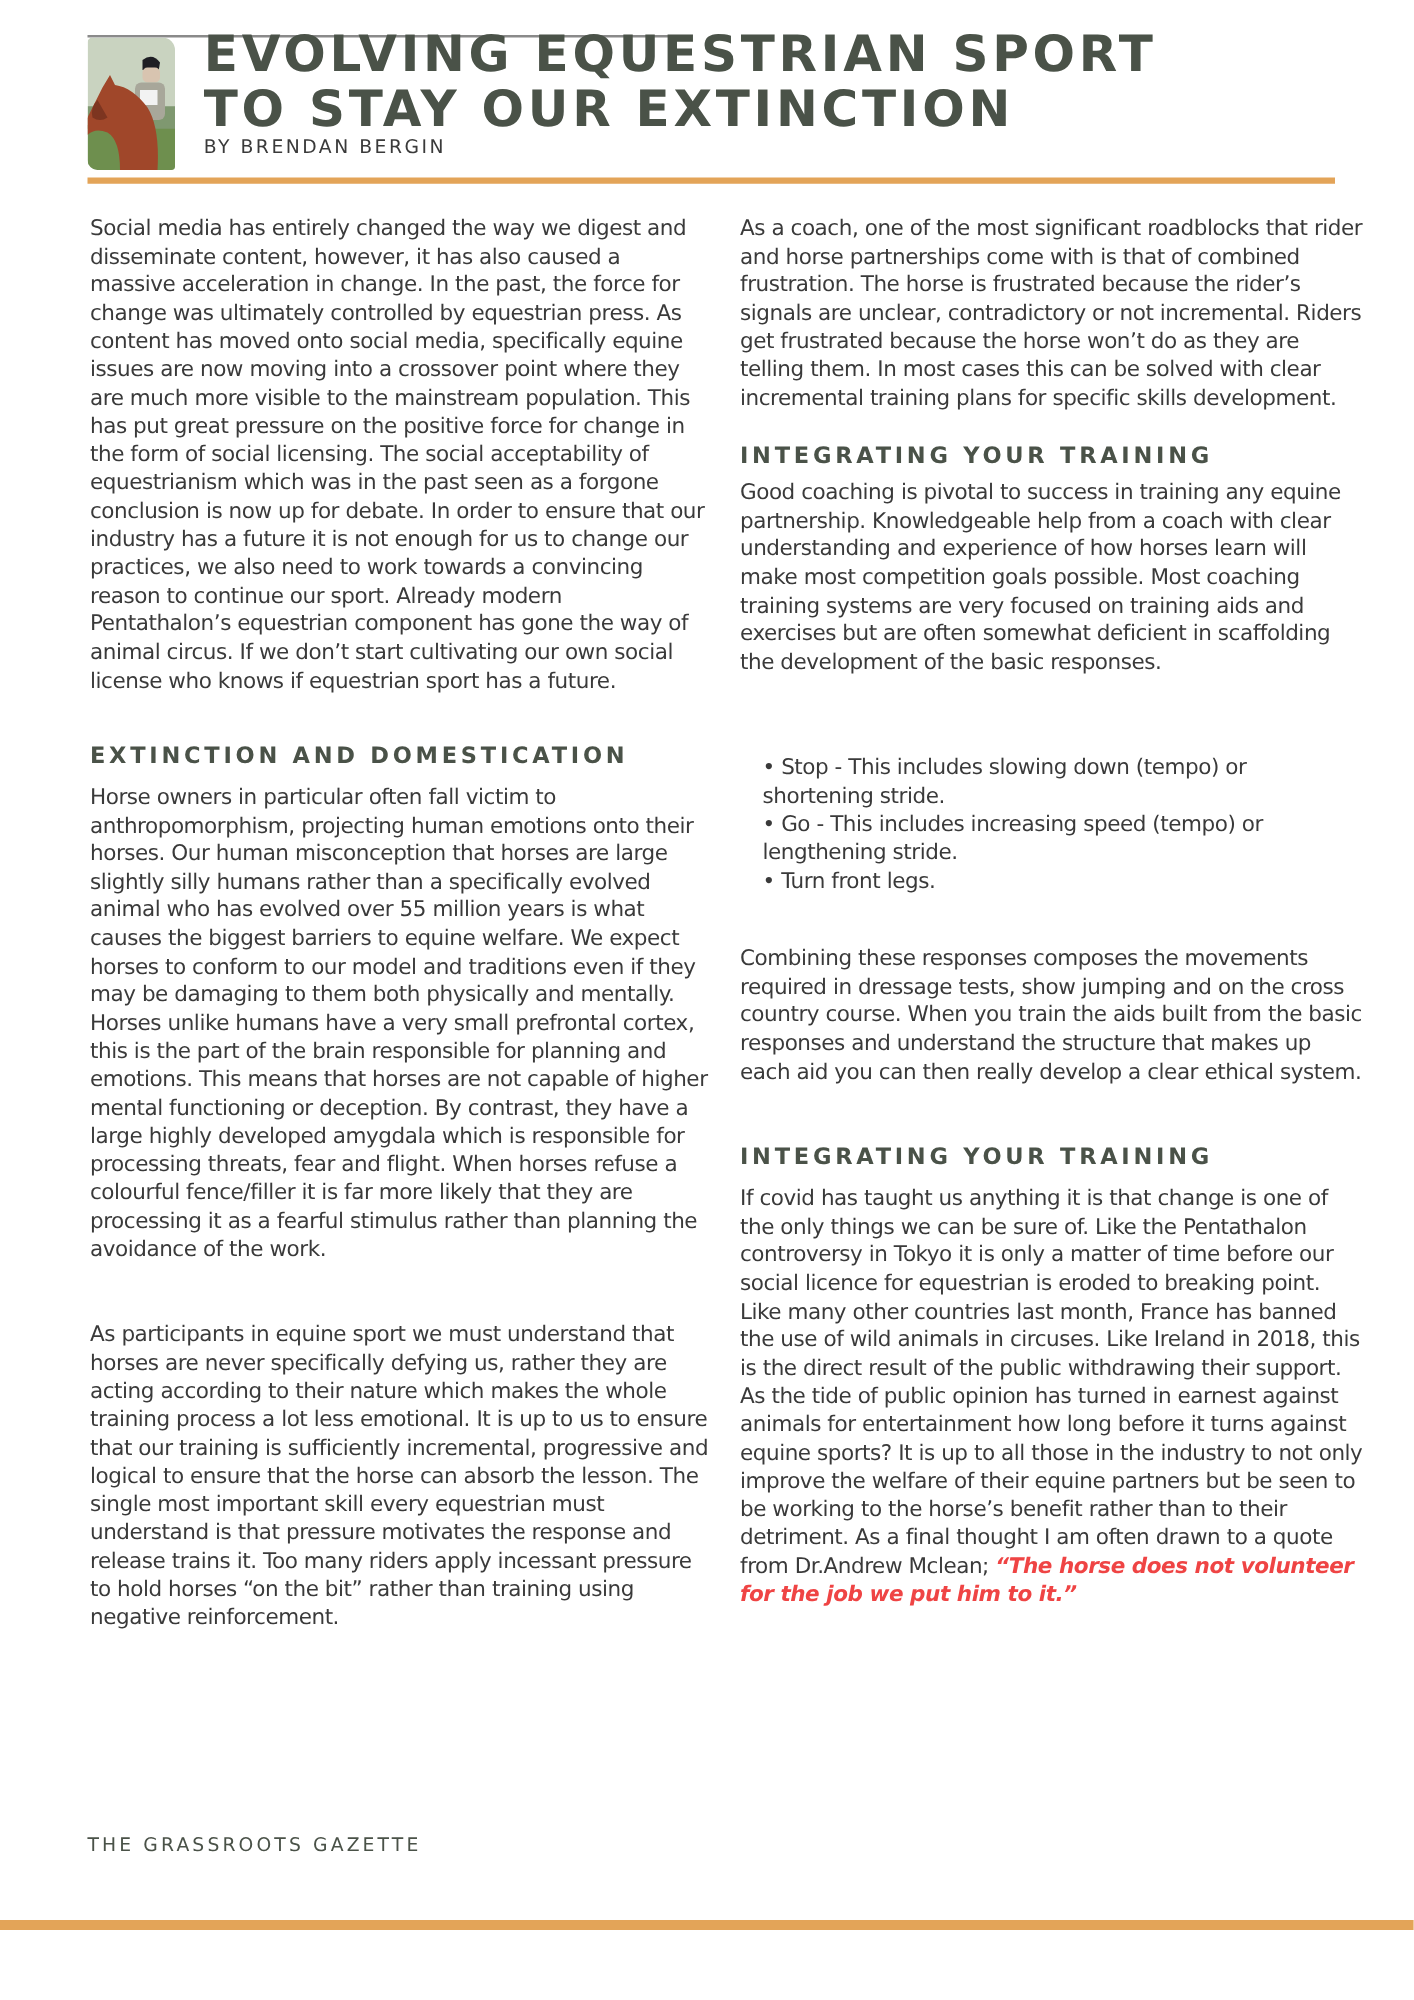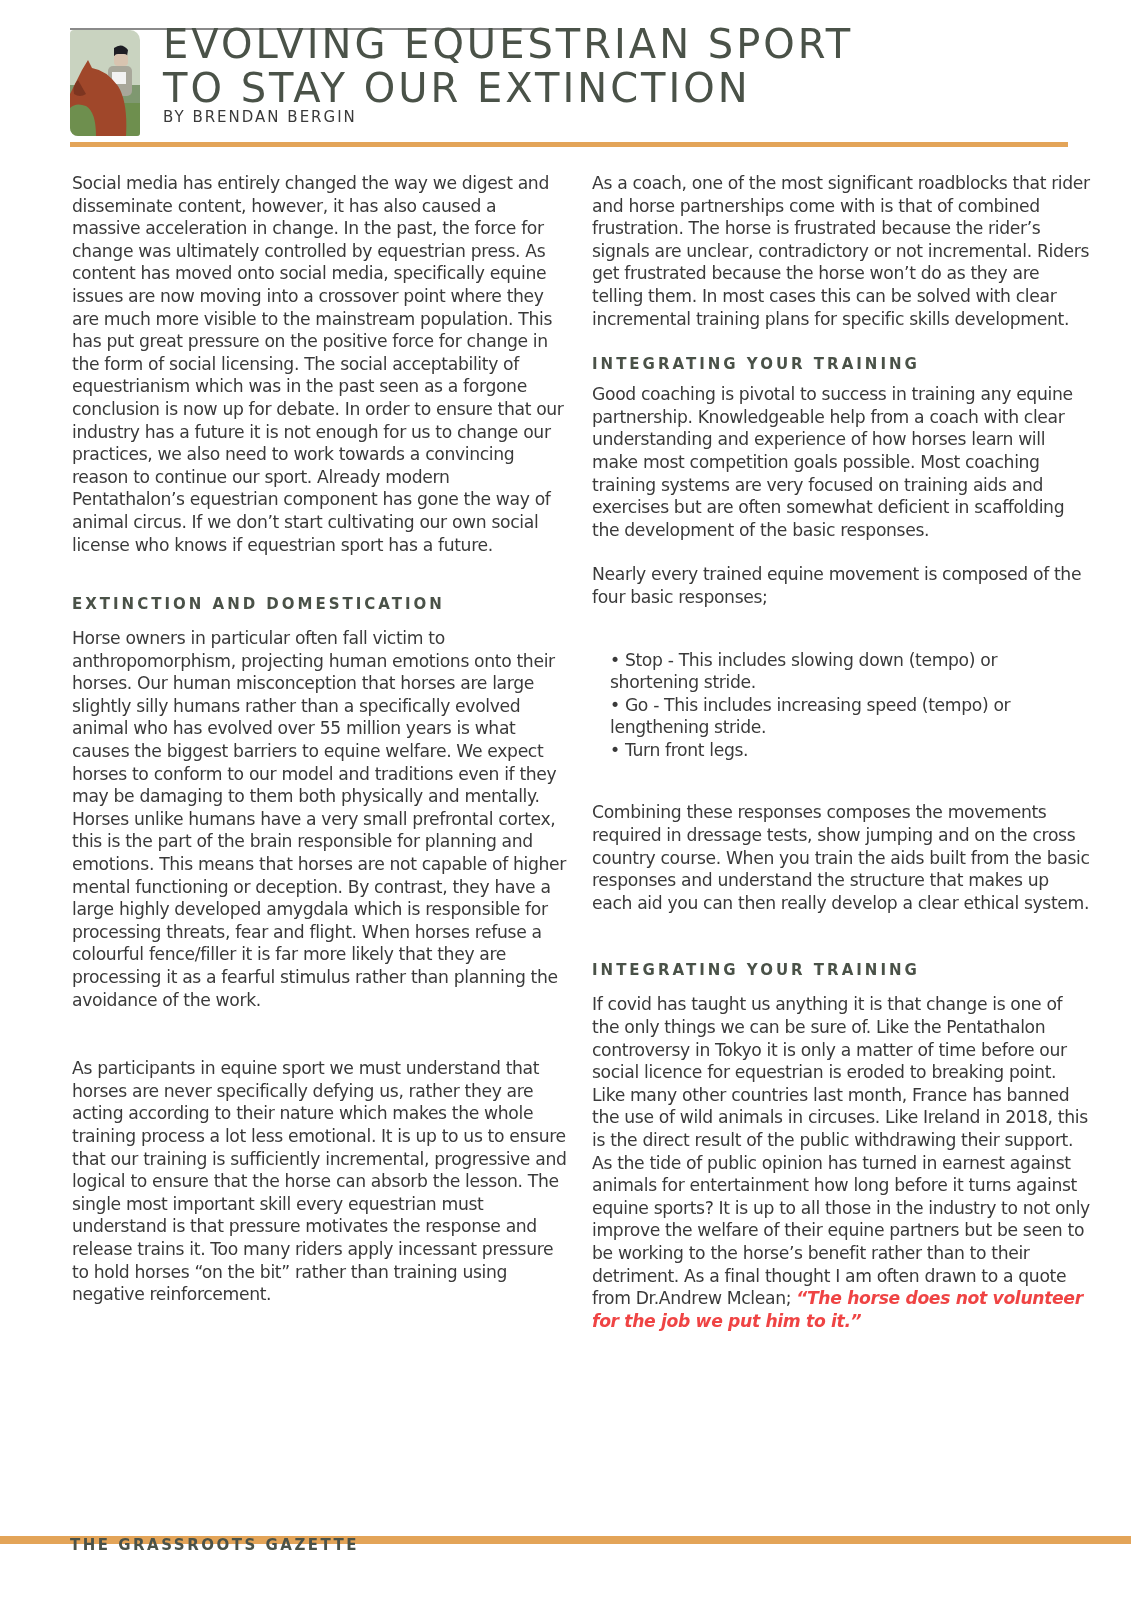--- a/index.html
+++ b/index.html
@@ -1,34 +1,34 @@
 <!DOCTYPE html>
 <html><head>
   <meta charset="utf-8">
   <style>
     html, body { margin: 0; padding: 0; background: #ffffff; }
     body { width: 1131px; height: 1600px; position: relative; overflow: hidden; font-family: "DejaVu Sans", sans-serif; color: #3a3a3a; }
     .top-rule { position: absolute; left: 70px; top: 28px; width: 470px; height: 2px; background: #8a8a8a; }
     .photo { position: absolute; left: 70px; top: 30px; width: 70px; height: 106px; overflow: hidden; border-radius: 4px 10px 3px 8px; }
-    .title { position: absolute; left: 163px; top: 22px; font-family: "DejaVu Sans", sans-serif; font-weight: normal; font-size: 40px; line-height: 44px; letter-spacing: 3px; color: #4a5248; white-space: pre-line; margin: 0; }
+    .title { position: absolute; left: 163px; top: 22px; font-family: "DejaVu Sans", sans-serif; font-weight: bold; font-size: 40px; line-height: 44px; letter-spacing: 3px; color: #4a5248; white-space: pre-line; margin: 0; }
     .byline { position: absolute; left: 163px; top: 108px; font-family: "DejaVu Sans", sans-serif; font-size: 15px; letter-spacing: 2px; color: #3a3a3a; }
     .head-rule { position: absolute; left: 70px; top: 142px; width: 998px; height: 5px; background: #e3a458; }
     .col { position: absolute; top: 172px; width: 495px; font-family: "DejaVu Sans", sans-serif; font-size: 17.2px; line-height: 22.6px; color: #3a3a3a; letter-spacing: -0.35px; }
     .col-left { left: 72px; }
     .col-right { left: 592px; width: 500px; }
     .col p { margin: 0; }
-    .h { font-family: "DejaVu Sans", sans-serif; font-weight: bold; font-size: 15px; letter-spacing: 3px; color: #4a5248; line-height: 25px; margin: 0; }
+    .h { font-family: "DejaVu Sans", sans-serif; font-weight: bold; font-size: 18px; letter-spacing: 3px; color: #4a5248; line-height: 25px; margin: 0; }
     .sp-l1 { height: 36px; }
     .sp-l2 { height: 38px; }
     .sp-r1 { height: 22px; }
     .sp-para { height: 22px; }
     .sp-r3 { height: 44px; }
     .quote { font-weight: bold; font-style: italic; color: #ef4444; }
     .foot-rule { position: absolute; left: 0; top: 1536px; width: 1131px; height: 8px; background: #e3a458; }
-    .footer { position: absolute; left: 70px; top: 1536px; font-family: "DejaVu Sans", sans-serif; font-weight: bold; font-size: 15px; letter-spacing: 2.5px; color: #4a5248; }
+    .footer { position: absolute; left: 70px; top: 1467px; font-family: "DejaVu Sans", sans-serif; font-weight: normal; font-size: 15px; letter-spacing: 2.5px; color: #4a5248; }
     ul.bullets { list-style: none; margin: 18px; padding: 0; }
     ul.bullets li { margin: 0; }
   </style>
 </head>
 <body>
 
 <div class="top-rule"></div>
 
 <div class="photo">
   <svg width="70" height="106" viewBox="0 0 70 106">
@@ -61,21 +61,20 @@
   <p>As participants in equine sport we must understand that horses are never specifically defying us, rather they are acting according to their nature which makes the whole training process a lot less emotional. It is up to us to ensure that our training is sufficiently incremental, progressive and logical to ensure that the horse can absorb the lesson. The single most important skill every equestrian must understand is that pressure motivates the response and release trains it. Too many riders apply incessant pressure to hold horses “on the bit” rather than training using negative reinforcement.</p>
 </div>
 
 <div class="col col-right">
   <p>As a coach, one of the most significant roadblocks that rider and horse partnerships come with is that of combined frustration. The horse is frustrated because the rider’s signals are unclear, contradictory or not incremental. Riders get frustrated because the horse won’t do as they are telling them. In most cases this can be solved with clear incremental training plans for specific skills development.</p>
   <div class="sp-r1"></div>
   <h2 class="h">INTEGRATING YOUR TRAINING</h2>
   <div style="height:6px"></div>
   <p>Good coaching is pivotal to success in training any equine partnership. Knowledgeable help from a coach with clear understanding and experience of how horses learn will make most competition goals possible. Most coaching training systems are very focused on training aids and exercises but are often somewhat deficient in scaffolding the development of the basic responses.</p>
   <div class="sp-para"></div>
-  <p>Nearly every trained equine movement is composed of the four basic responses;</p>
   <div class="sp-para"></div>
   <ul class="bullets">
     <li>• Stop - This includes slowing down (tempo) or shortening stride.</li>
     <li>• Go - This includes increasing speed (tempo) or lengthening stride.</li>
     <li>• Turn front legs.</li>
   </ul>
   <div class="sp-para"></div>
   <p>Combining these responses composes the movements required in dressage tests, show jumping and on the cross country course. When you train the aids built from the basic responses and understand the structure that makes up each aid you can then really develop a clear ethical system.</p>
   <div class="sp-r3"></div>
   <h2 class="h">INTEGRATING YOUR TRAINING</h2>

